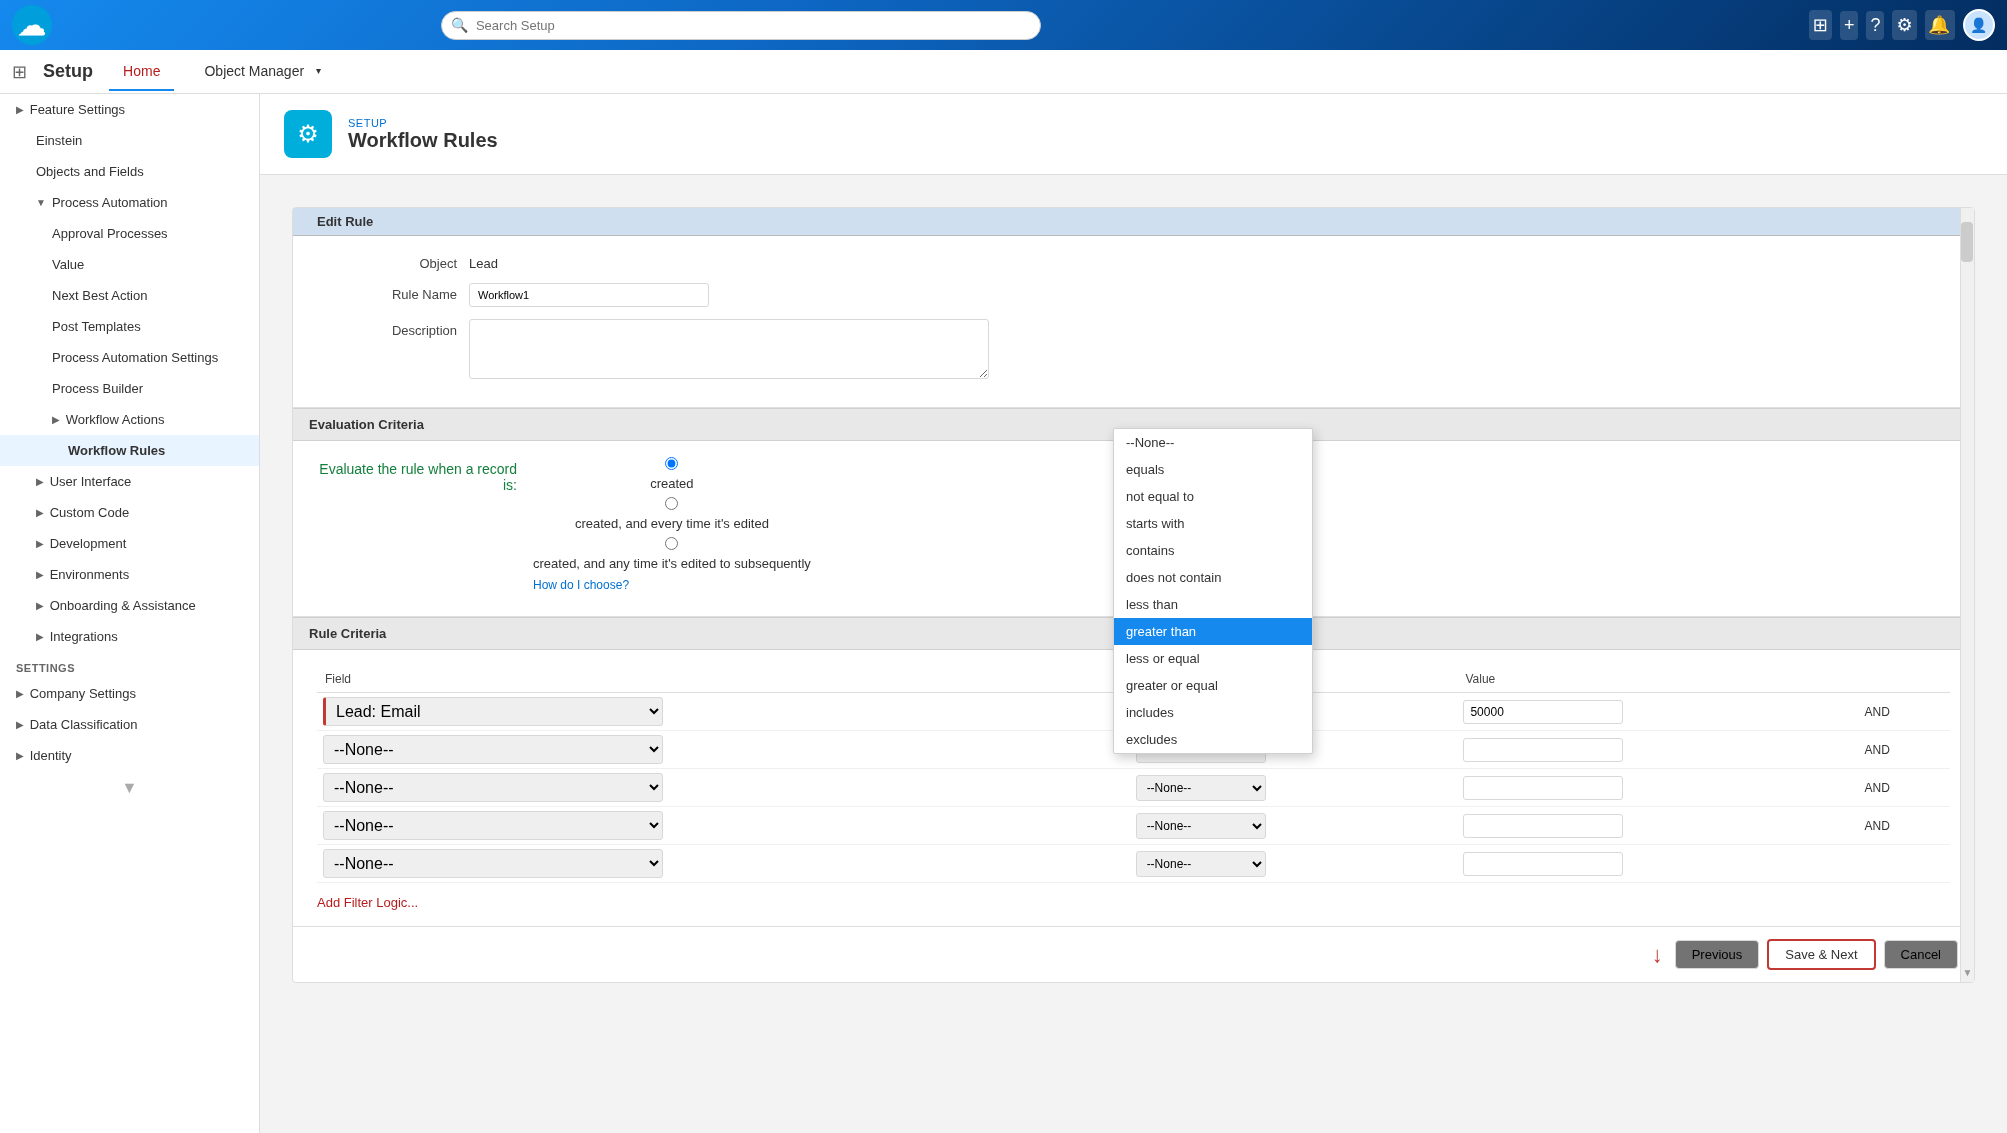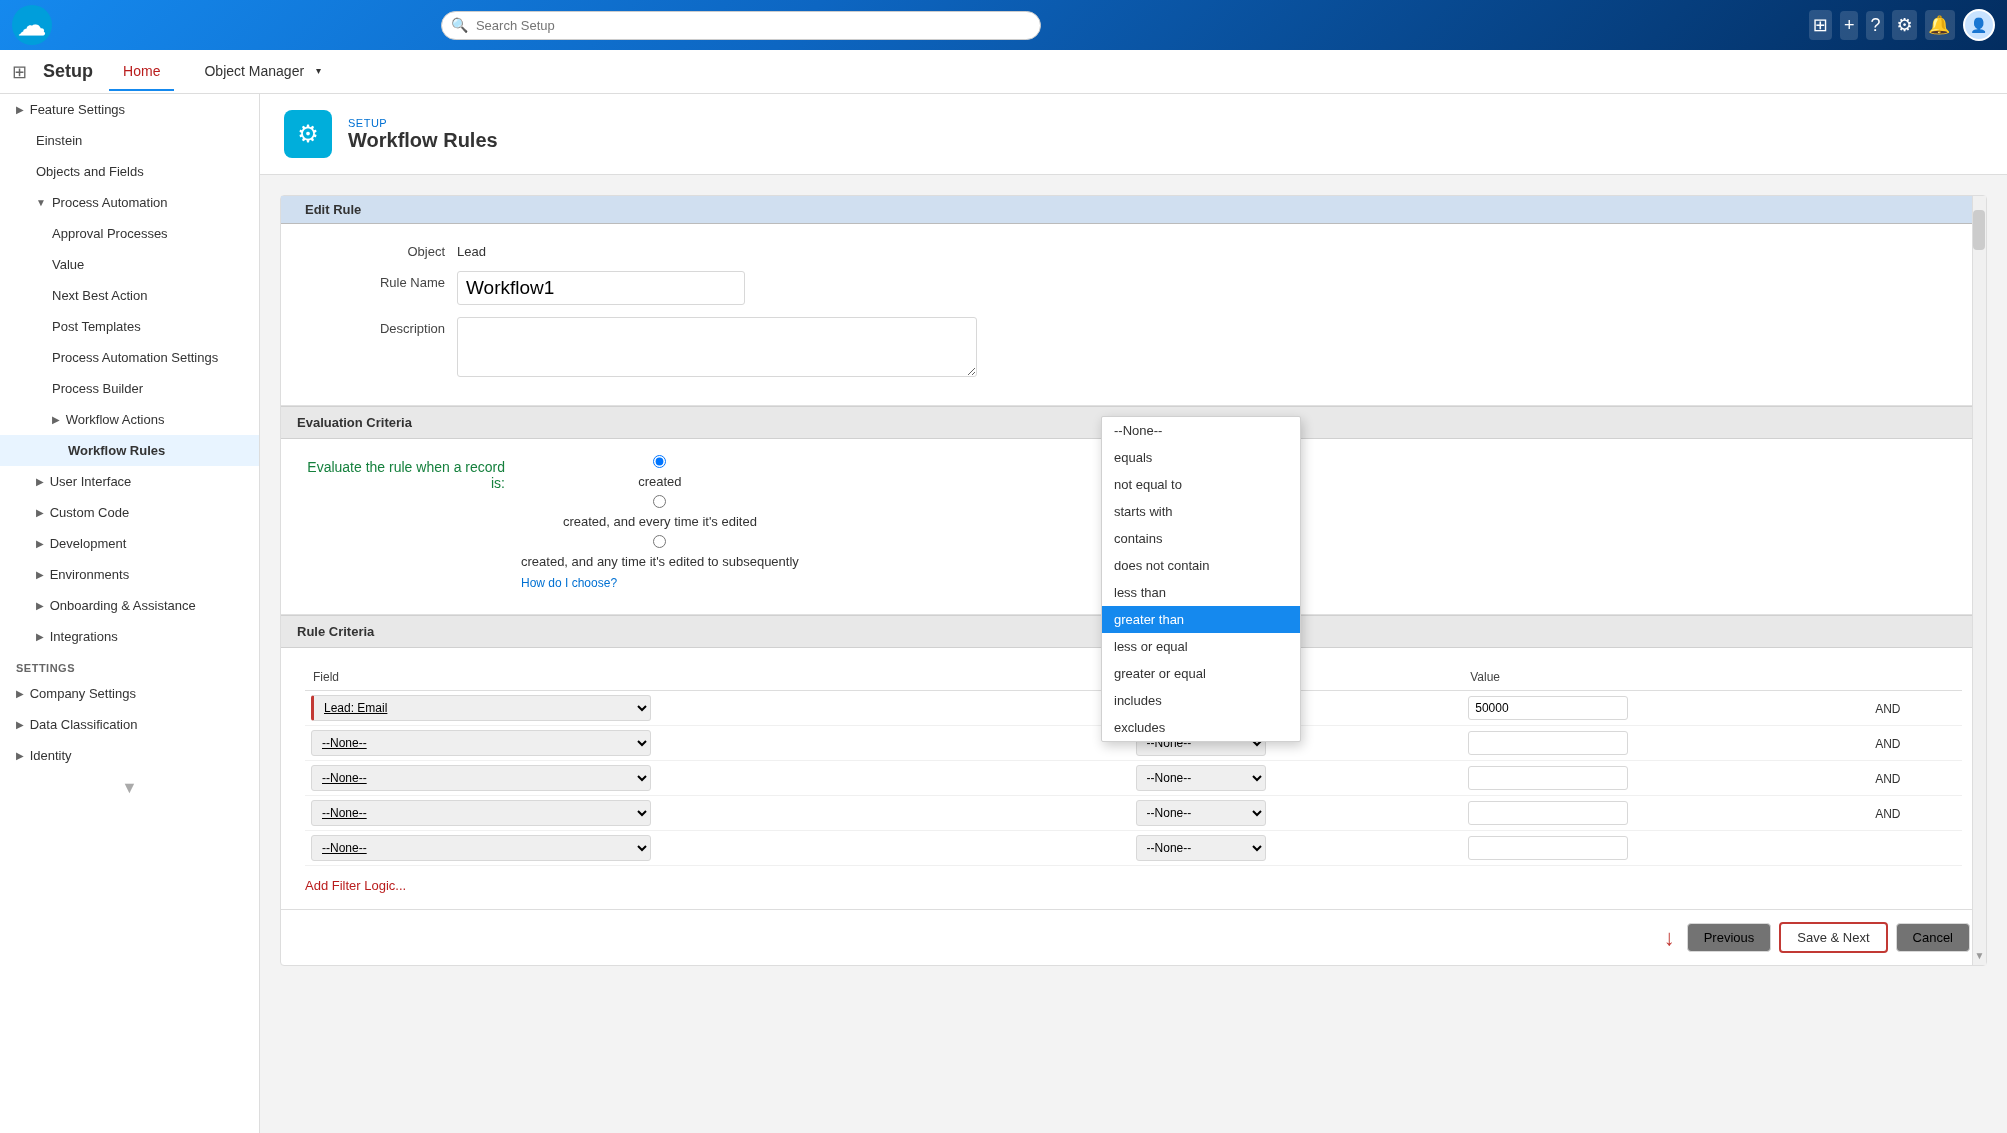--- a/index.html
+++ b/index.html
@@ -136,21 +136,21 @@
     .page-header-text .setup-label {
       font-size: 11px; color: #0070d2; text-transform: uppercase; letter-spacing: 0.5px;
     }
     .page-header-text .page-title {
       font-size: 20px; font-weight: bold; color: #333;
     }
 
     
     .form-container {
       background: white;
-      margin: 20px;
+      margin: 32px;
       border: 1px solid #ddd;
       border-radius: 4px;
       position: relative;
     }
 
     .form-section {
       padding: 16px 24px;
       border-bottom: 1px solid #e0e0e0;
     }
     .form-row {
@@ -168,23 +168,23 @@
       padding-top: 4px;
     }
     .form-value {
       font-size: 13px; color: #333;
       padding-top: 4px;
     }
     .form-input {
       border: 1px solid #d8d8d8;
       border-radius: 3px;
       padding: 5px 8px;
-      font-size: 19px;
+      font-size: 11px;
       outline: none;
-      width: 288px;
+      width: 240px;
     }
     .form-textarea {
       border: 1px solid #d8d8d8;
       border-radius: 3px;
       padding: 5px 8px;
       font-size: 13px;
       outline: none;
       width: 520px;
       height: 60px;
       resize: both;
@@ -221,21 +221,21 @@
       text-align: left;
       padding: 6px 8px;
       font-size: 12px;
       color: #444;
       font-weight: normal;
       border-bottom: 1px solid #ddd;
     }
     .criteria-table td { padding: 4px 6px; vertical-align: middle; }
     .criteria-row td { border-bottom: 1px solid #f0f0f0; }
     
-    .field-select { width: 340px; padding: 4px 6px; border: 1px solid #d8d8d8; border-radius: 3px; font-size: 12px; text-decoration: underline; }
+    .field-select { width: 340px; padding: 4px 6px; border: 1px solid #d8d8d8; border-radius: 3px; font-size: 16px; }
     .field-select.red-border { border-left: 3px solid #c23934; }
     .operator-select { width: 130px; padding: 4px 6px; border: 1px solid #d8d8d8; border-radius: 3px; font-size: 12px; }
     .value-input { width: 160px; padding: 4px 6px; border: 1px solid #d8d8d8; border-radius: 3px; font-size: 12px; }
     .and-label { font-size: 12px; color: #333; padding-left: 4px; }
 
     .add-filter-link { color: #b91c1c; font-size: 13px; cursor: pointer; text-decoration: none; }
 
     
     .dropdown-overlay {
       position: absolute;

